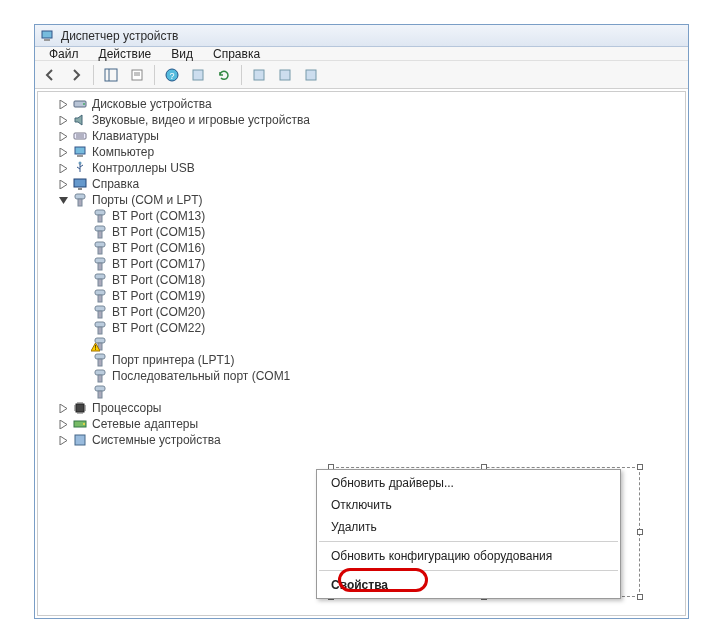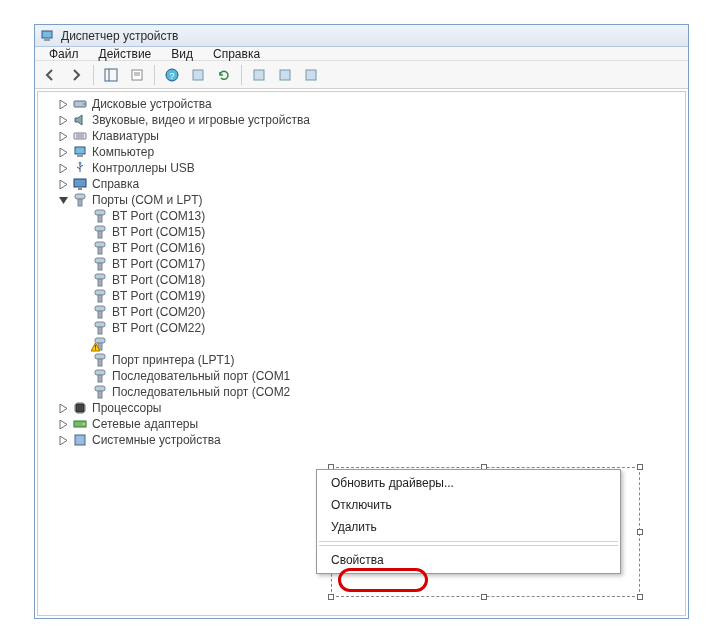--- a/index.html
+++ b/index.html
@@ -146,21 +146,21 @@
     width: 6px; height: 6px;
     background: #fff;
     border: 1px solid #6a6a6a;
     z-index: 45;
   }
   .sel-border {
     position: absolute;
     border: 1px dashed #888;
     z-index: 44;
   }
-  .bold { font-weight: 400; }
+  .bold { font-weight: 700; }
 </style>
 </head>
 <body>
 
 <svg width="0" height="0" style="position:absolute">
   <defs>
     <g id="i-tri-right">
         <path d="M1 0 L8 4.5 L1 9 Z" fill="none" stroke="#6d6d6d" stroke-width="1"></path>
       </g>
     <g id="i-tri-down">
@@ -520,21 +520,20 @@
             </span>
             <span>Последовательный порт (COM1</span>
           </div>
         <div class="row">
             <span class="leaf-pad"></span>
             <span class="dev-icon">
               <svg viewBox="0 0 16 16">
                 <use href="#i-port"></use>
               </svg>
             </span>
-            <span>Последовательный порт (COM2</span>
           </div>
       </div>
 
       <div class="row">
         <span class="expander">
             <svg viewBox="0 0 9 9">
               <use href="#i-tri-right"></use>
             </svg>
           </span>
         <span class="dev-icon">
@@ -585,17 +584,18 @@
 <div class="sel-handle" style="left:637px;top:529px"></div>
 <div class="sel-handle" style="left:328px;top:594px"></div>
 <div class="sel-handle" style="left:481px;top:594px"></div>
 <div class="sel-handle" style="left:637px;top:594px"></div>
 
 <div class="context-menu" style="left:316px;top:469px">
   <div class="ctx-item">Обновить драйверы...</div>
   <div class="ctx-item">Отключить</div>
   <div class="ctx-item">Удалить</div>
   <div class="ctx-sep"></div>
+  <div class="ctx-item">Обновить конфигурацию оборудования</div>
   <div class="ctx-sep"></div>
   <div class="ctx-item bold">Свойства</div>
 </div>
 
 <div class="ctx-highlight" style="left:338px;top:568px;width:90px;height:24px"></div>
 
 </body></html>

